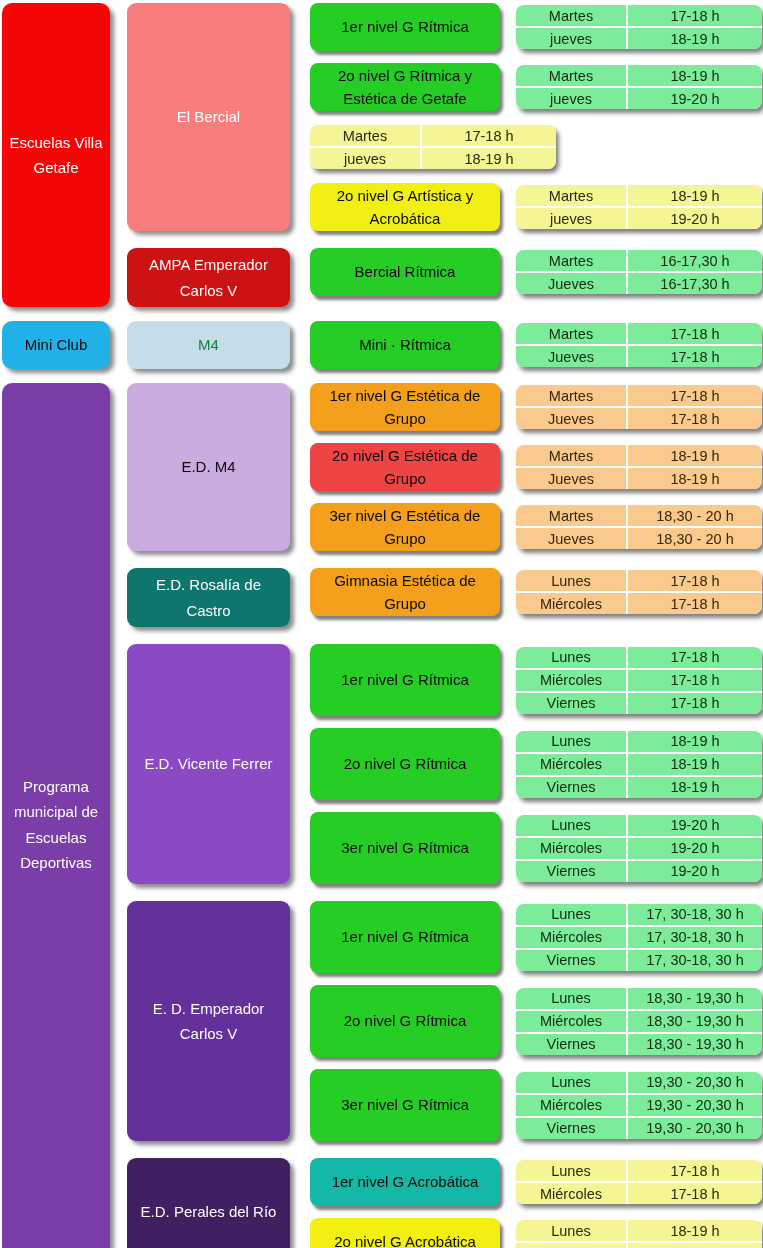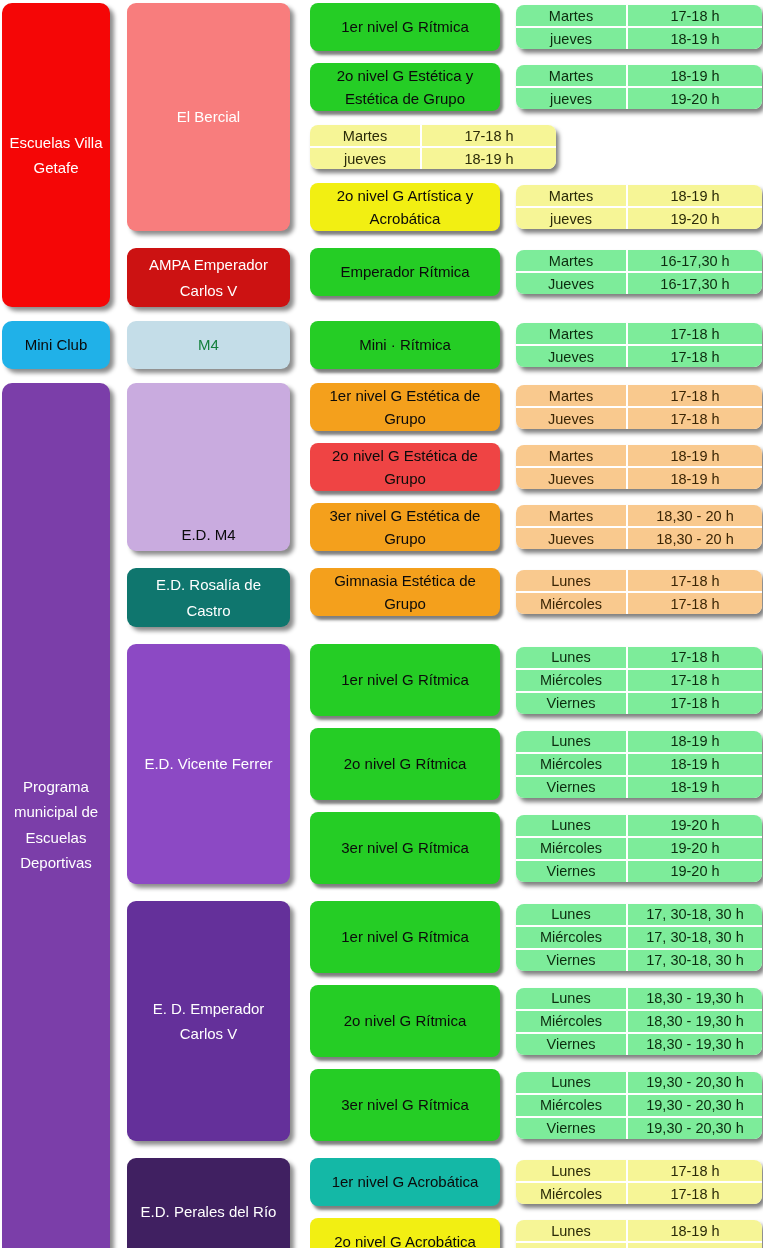--- a/index.html
+++ b/index.html
@@ -67,21 +67,21 @@
   <div class="cell day" style="background: rgb(125, 236, 154); color: rgb(12, 44, 15);">Martes</div>
   <div class="cell time" style="background: rgb(125, 236, 154); color: rgb(12, 44, 15);">17-18 h</div>
 
   <div class="cell day" style="background: rgb(125, 236, 154); color: rgb(12, 44, 15);">jueves</div>
   <div class="cell time" style="background: rgb(125, 236, 154); color: rgb(12, 44, 15);">18-19 h</div>
 </div>
   </div>
 
   <div class="group-row rows-2">
     <div class="class-box" style="background: rgb(37, 205, 37);">
-      <span>2o nivel G Estética y Estética de Grupo</span>
+      <span>2o nivel G Rítmica y Estética de Getafe</span>
     </div>
     <div class="schedule">
   <div class="cell day" style="background: rgb(125, 236, 154); color: rgb(12, 44, 15);">Martes</div>
   <div class="cell time" style="background: rgb(125, 236, 154); color: rgb(12, 44, 15);">18-19 h</div>
 
   <div class="cell day" style="background: rgb(125, 236, 154); color: rgb(12, 44, 15);">jueves</div>
   <div class="cell time" style="background: rgb(125, 236, 154); color: rgb(12, 44, 15);">19-20 h</div>
 </div>
   </div>
 
@@ -110,21 +110,21 @@
 </div>
   </div>
 
   <div class="school-row">
     <div class="school-box" style="background: rgb(204, 18, 18); color: rgb(255, 255, 255);">
       <span>AMPA Emperador Carlos V</span>
     </div>
     <div class="groups">
   <div class="group-row rows-2">
     <div class="class-box" style="background: rgb(37, 205, 37);">
-      <span>Emperador Rítmica</span>
+      <span>Bercial Rítmica</span>
     </div>
     <div class="schedule">
   <div class="cell day" style="background: rgb(125, 236, 154); color: rgb(12, 44, 15);">Martes</div>
   <div class="cell time" style="background: rgb(125, 236, 154); color: rgb(12, 44, 15);">16-17,30 h</div>
 
   <div class="cell day" style="background: rgb(125, 236, 154); color: rgb(12, 44, 15);">Jueves</div>
   <div class="cell time" style="background: rgb(125, 236, 154); color: rgb(12, 44, 15);">16-17,30 h</div>
 </div>
   </div>
 </div>
@@ -158,21 +158,21 @@
   </div>
 </div>
   </div>
 
   <div class="section">
     <div class="cat-box" style="background: rgb(123, 62, 169); color: rgb(255, 255, 255);">
       <span>Programa municipal de Escuelas Deportivas</span>
     </div>
     <div class="schools">
   <div class="school-row">
-    <div class="school-box" style="background: rgb(201, 171, 223); color: rgb(10, 10, 10); align-items: flex-end;">
+    <div class="school-box" style="background: rgb(201, 171, 223); color: rgb(10, 10, 10);">
       <span>E.D. M4</span>
     </div>
     <div class="groups">
   <div class="group-row rows-2">
     <div class="class-box" style="background: rgb(244, 160, 28);">
       <span>1er nivel G Estética de Grupo</span>
     </div>
     <div class="schedule">
   <div class="cell day" style="background: rgb(249, 201, 142); color: rgb(58, 37, 5);">Martes</div>
   <div class="cell time" style="background: rgb(249, 201, 142); color: rgb(58, 37, 5);">17-18 h</div>

